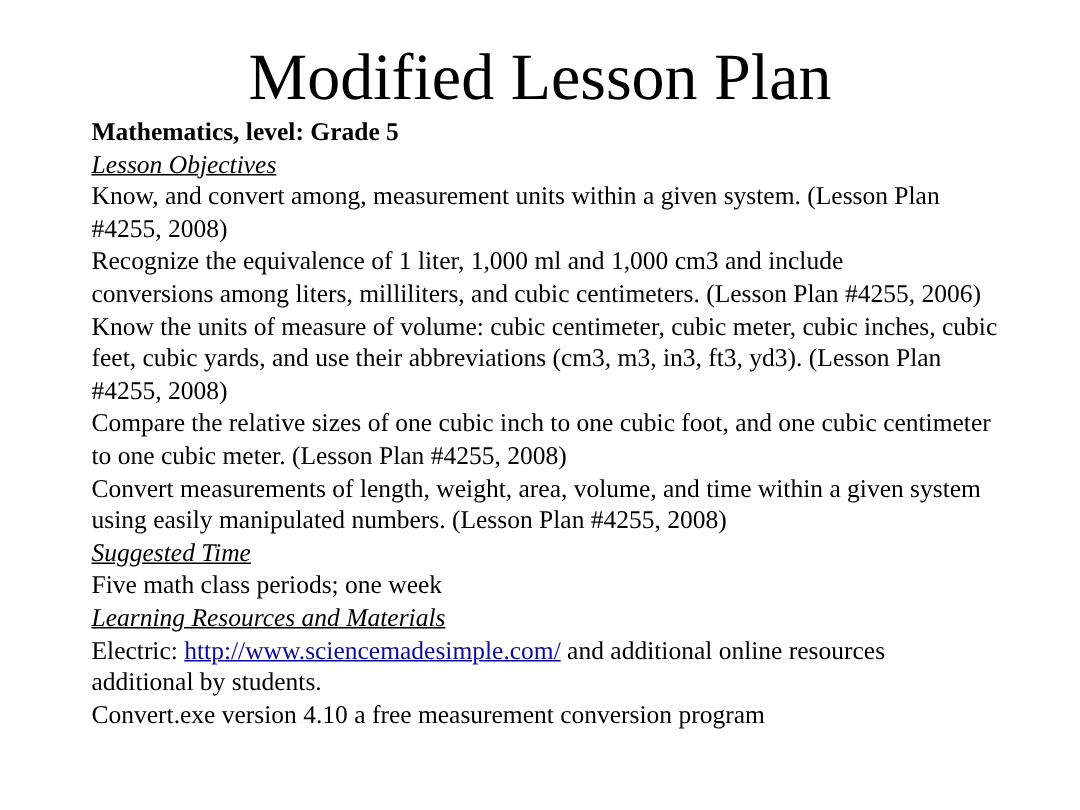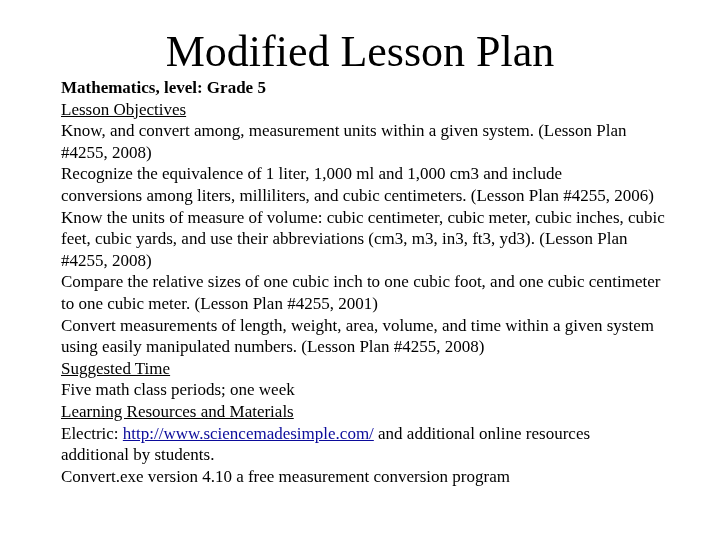--- a/index.html
+++ b/index.html
@@ -11,41 +11,41 @@
   .title {
     position: absolute; left: 0; top: 26px; width: 720px; text-align: center;
     font-size: 44px; line-height: 52px; font-weight: normal;
   }
   .content {
     position: absolute; left: 44px; top: 77px; width: 660px;
     font-size: 17px; line-height: 21.6px;
   }
   .line { white-space: nowrap; display: block; margin-left: 17px; }
   .bold { font-weight: bold; }
-  .u { text-decoration: underline; }
+  .u { text-decoration: underline; font-style: italic; }
   a.link { color: #1a0dab; color: #0b0b9b; text-decoration: underline; }
 </style>
 </head>
 <body>
 
 <div class="title">Modified Lesson Plan</div>
 
 <div class="content">
   <span class="line bold">Mathematics, level:  Grade 5</span>
 
   <span class="line u">Lesson Objectives</span>
   <span class="line">Know, and convert among, measurement units within a given system. (Lesson Plan</span>
   <span class="line">#4255, 2008)</span>
   <span class="line">Recognize the equivalence of 1 liter, 1,000 ml and 1,000 cm3 and include</span>
   <span class="line">conversions among liters, milliliters, and cubic centimeters. (Lesson Plan #4255, 2006)</span>
   <span class="line">Know the units of measure of volume: cubic centimeter, cubic meter, cubic inches, cubic</span>
   <span class="line">feet, cubic yards, and use their abbreviations (cm3, m3, in3, ft3, yd3). (Lesson Plan</span>
   <span class="line">#4255, 2008)</span>
   <span class="line">Compare the relative sizes of one cubic inch to one cubic foot, and one cubic centimeter</span>
-  <span class="line">to one cubic meter. (Lesson Plan #4255, 2001)</span>
+  <span class="line">to one cubic meter. (Lesson Plan #4255, 2008)</span>
   <span class="line">Convert measurements of length, weight, area, volume, and time within a given system</span>
   <span class="line">using easily manipulated numbers. (Lesson Plan #4255, 2008)</span>
 
   <span class="line u">Suggested Time</span>
   <span class="line">Five math class periods; one week</span>
 
   <span class="line u">Learning Resources and Materials</span>
   <span class="line"><span>Electric: </span><a class="link">http://www.sciencemadesimple.com/</a><span> and additional online resources</span></span>
   <span class="line">additional by students.</span>
   <span class="line">Convert.exe version 4.10 a free measurement conversion program</span>

